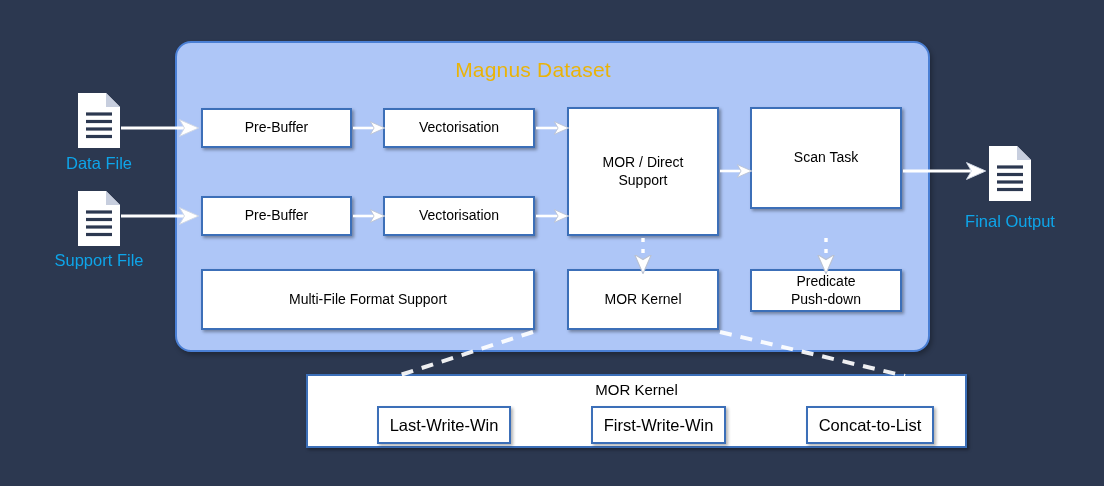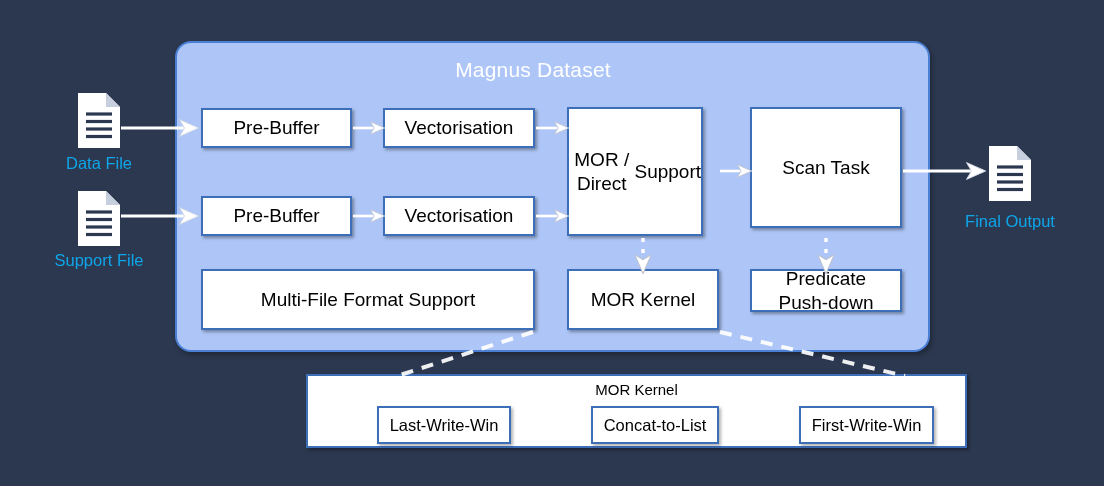--- a/index.html
+++ b/index.html
@@ -11,28 +11,28 @@
   .abs{position:absolute;box-sizing:border-box;}
 
   
   .container-panel{
     left:175px;top:41px;width:755px;height:311px;
     background:#aec6f7;border:2px solid #4a7fd4;border-radius:16px;
     box-shadow:2px 3px 5px rgba(0,0,0,.30);
   }
   .panel-title{
     left:175px;top:58px;width:716px;text-align:center;
-    color:#ffffff;font-size:21px;letter-spacing:.2px;
+    color:#eab308;font-size:21px;letter-spacing:.2px;
   }
 
   
   .box{
     background:#ffffff;border:2px solid #3c6fb8;
     display:flex;align-items:center;justify-content:center;
-    text-align:center;color:#000;font-size:19px;line-height:1.22;
+    color:#000;font-size:14px;line-height:1.22;
     box-shadow:2px 2px 3px rgba(0,0,0,.35);
   }
 
   
   .detail-panel{
     left:306px;top:374px;width:661px;height:74px;
     background:#ffffff;border:2px solid #3c6fb8;
     box-shadow:2px 2px 3px rgba(0,0,0,.35);
   }
   .detail-title{
@@ -111,39 +111,39 @@
     </svg>
   </div>
   <div class="file-label" style="left:930px;top:212px;width:160px;">Final Output</div>
 
   <div class="abs box" style="left:201px;top:108px;width:151px;height:40px;">Pre-Buffer</div>
   <div class="abs box" style="left:383px;top:108px;width:152px;height:40px;">Vectorisation</div>
 
   <div class="abs box" style="left:201px;top:196px;width:151px;height:40px;">Pre-Buffer</div>
   <div class="abs box" style="left:383px;top:196px;width:152px;height:40px;">Vectorisation</div>
 
-  <div class="abs box" style="left:567px;top:107px;width:136px;height:129px;flex-direction:row;">
+  <div class="abs box" style="left:567px;top:107px;width:152px;height:129px;flex-direction:column;">
     <span>MOR / Direct</span>
     <span>Support</span>
   </div>
-  <div class="abs box" style="left:750px;top:107px;width:152px;height:121px;">Scan Task</div>
+  <div class="abs box" style="left:750px;top:107px;width:152px;height:102px;">Scan Task</div>
 
   <div class="abs box" style="left:201px;top:269px;width:334px;height:61px;">Multi-File Format Support</div>
   <div class="abs box" style="left:567px;top:269px;width:152px;height:61px;">MOR Kernel</div>
   <div class="abs box" style="left:750px;top:269px;width:152px;height:43px;flex-direction:column;">
     <span>Predicate</span>
     <span>Push-down</span>
   </div>
 
   <div class="abs detail-panel">
     <div class="detail-title">MOR Kernel</div>
     <div class="detail-row">
       <div class="chip">Last-Write-Win</div>
+      <div class="chip">First-Write-Win</div>
       <div class="chip">Concat-to-List</div>
-      <div class="chip">First-Write-Win</div>
     </div>
   </div>
 
   <svg class="overlay">
     <defs>
       <marker id="arw" viewBox="0 0 10 10" refX="8.6" refY="5" markerWidth="6" markerHeight="6" orient="auto-start-reverse">
         <path d="M0 0.6 L10 5 L0 9.4 L2.6 5 Z" fill="#ffffff" stroke="#cfd6e4" stroke-width="0.5"></path>
       </marker>
       <marker id="arwd" viewBox="0 0 10 10" refX="6" refY="5" markerWidth="5.6" markerHeight="5.6" orient="auto-start-reverse">
         <path d="M0 0.6 L10 5 L0 9.4 L2.6 5 Z" fill="#ffffff" stroke="#b9c1d2" stroke-width="0.6"></path>

